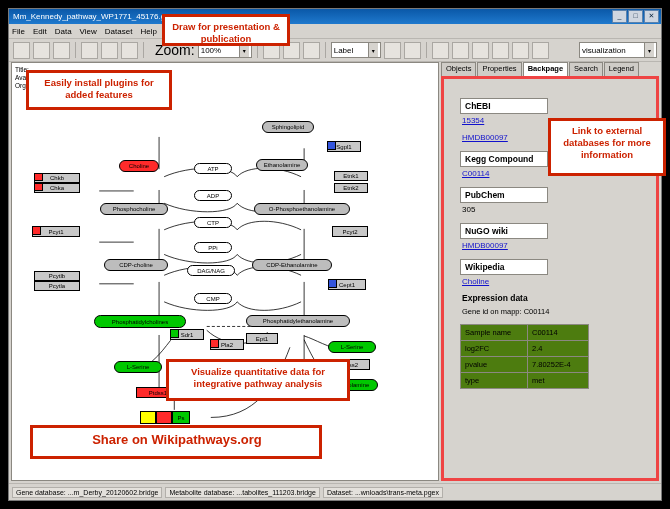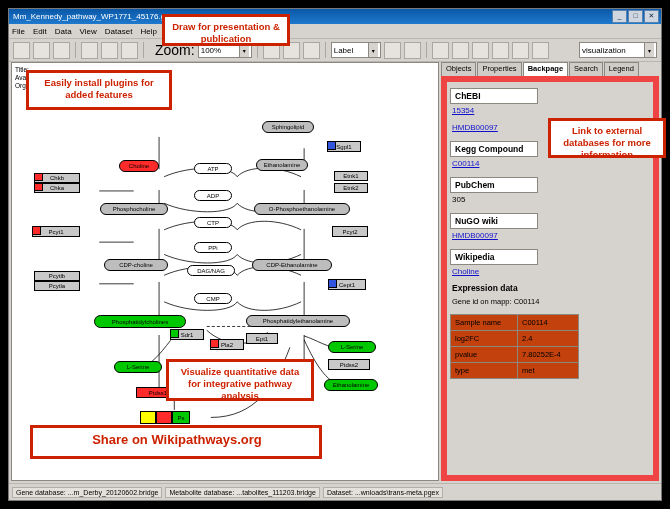--- a/index.html
+++ b/index.html
@@ -26,28 +26,28 @@
   .workarea{position:absolute;left:0;top:51px;right:0;bottom:17px;display:flex;}
   .leftpane{position:relative;flex:1;background:#fff;border:1px solid #8b8881;margin:2px;overflow:hidden;}
   .rightpane{width:218px;background:#d6d3ce;margin:2px 2px 2px 0;display:flex;flex-direction:column;}
 
   
   .canvas-meta{position:absolute;left:3px;top:3px;font-size:6.5px;color:#000;line-height:8px;}
   
   .tabs{display:flex;height:14px;font-size:7.5px;}
   .tab{border:1px solid #8b8881;border-bottom:none;background:#cfccc7;padding:1px 4px 0 4px;margin-right:1px;}
   .tab.active{background:#fff;font-weight:bold;}
-  .rp-body{flex:1;border:6px solid #ef4444;background:#d6d3ce;overflow:hidden;position:relative;padding:3px;}
+  .rp-body{flex:1;border:3px solid #ef4444;background:#d6d3ce;overflow:hidden;position:relative;padding:16px;}
   .dbsec{margin-bottom:3px;}
   .dbhead{background:#fff;border:1px solid #8b8881;font-size:8.5px;font-weight:bold;padding:2px 4px;display:inline-block;min-width:78px;}
   .dblink{font-size:8px;color:#1111cc;text-decoration:underline;padding:2px 2px 3px 2px;display:block;}
   .dbplain{font-size:8px;color:#000;padding:2px 2px 3px 2px;display:block;}
   .exprhdr{font-size:8.5px;font-weight:bold;margin:4px 0 4px 2px;}
   .geneid{font-size:7.5px;margin:0 0 8px 2px;}
-  table.expr{border-collapse:collapse;font-size:7.5px;background:#c2410c;}
+  table.expr{border-collapse:collapse;font-size:7.5px;background:#4d7c0f;}
   table.expr td{border:1px solid #8b8881;padding:2px 4px;height:11px;}
   table.expr td.k{width:58px;}
   table.expr td.v{width:52px;}
 
   
   .statusbar{position:absolute;left:0;right:0;bottom:0;height:16px;border-top:1px solid #b9b6b1;display:flex;align-items:center;font-size:7px;padding:0 3px;gap:3px;}
   .statusbar .cell{border:1px solid #b2afaa;background:#e4e1dc;padding:1px 3px;}
 
   
   .node{position:absolute;box-sizing:border-box;border:1px solid #000;font-size:6px;display:flex;align-items:center;justify-content:center;text-align:center;line-height:6px;background:#fff;}
@@ -280,21 +280,21 @@
             <span></span>
           </div>
           <div class="node rect" style="left: 144px; top: 348px; width: 16px; height: 13px; background: rgb(255, 42, 42);">
             <span></span>
           </div>
           <div class="node rect" style="left: 160px; top: 348px; width: 18px; height: 13px; background: rgb(0, 200, 0);">
             <span>Ps</span>
           </div>
         </div>
 
-      <div class="callout" style="left:154px;top:296px;width:148px;height:42px;">Visualize quantitative data  for integrative pathway analysis</div>
+      <div class="callout" style="left:154px;top:296px;width:184px;height:42px;">Visualize quantitative data  for integrative pathway analysis</div>
       <div class="callout big" style="left:18px;top:362px;width:292px;height:34px;">Share on Wikipathways.org</div>
     </div>
 
     <div class="rightpane">
       <div class="tabs">
         <div class="tab">Objects</div>
         <div class="tab">Properties</div>
         <div class="tab active">Backpage</div>
         <div class="tab">Search</div>
         <div class="tab">Legend</div>
@@ -358,13 +358,13 @@
 
   <div class="statusbar">
     <span class="cell">Gene database: ...m_Derby_20120602.bridge</span>
     <span class="cell">Metabolite database: ...tabolites_111203.bridge</span>
     <span class="cell">Dataset: ...wnloads\trans-meta.pgex</span>
   </div>
 </div>
 
 <div class="callout" style="left:162px;top:14px;width:128px;height:32px;">Draw for presentation &amp; publication</div>
 <div class="callout" style="left:26px;top:70px;width:146px;height:40px;">Easily install plugins for added features</div>
-<div class="callout" style="left:548px;top:118px;width:118px;height:40px;">Link  to external databases  for more information</div>
+<div class="callout" style="left:548px;top:118px;width:118px;height:58px;">Link  to external databases  for more information</div>
 
 </body></html>

